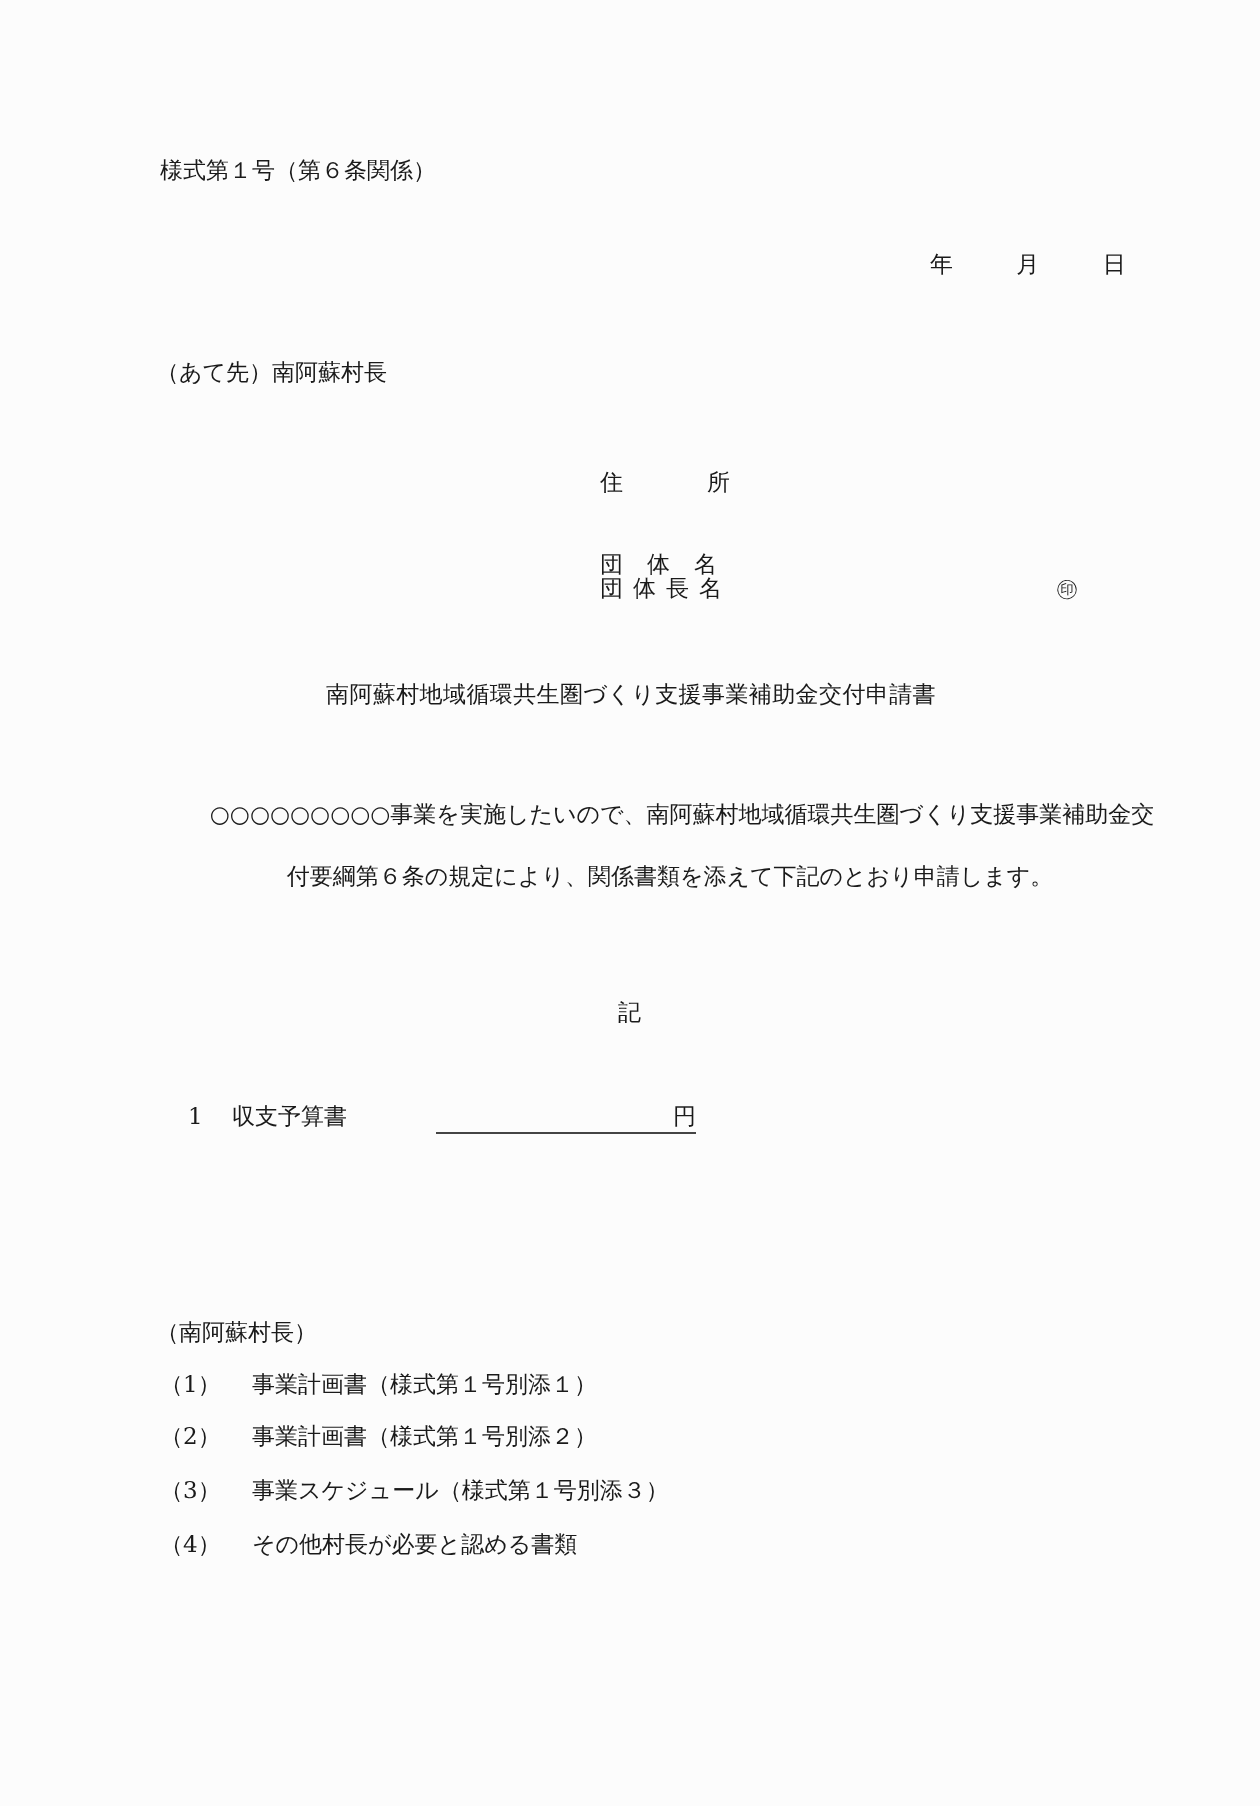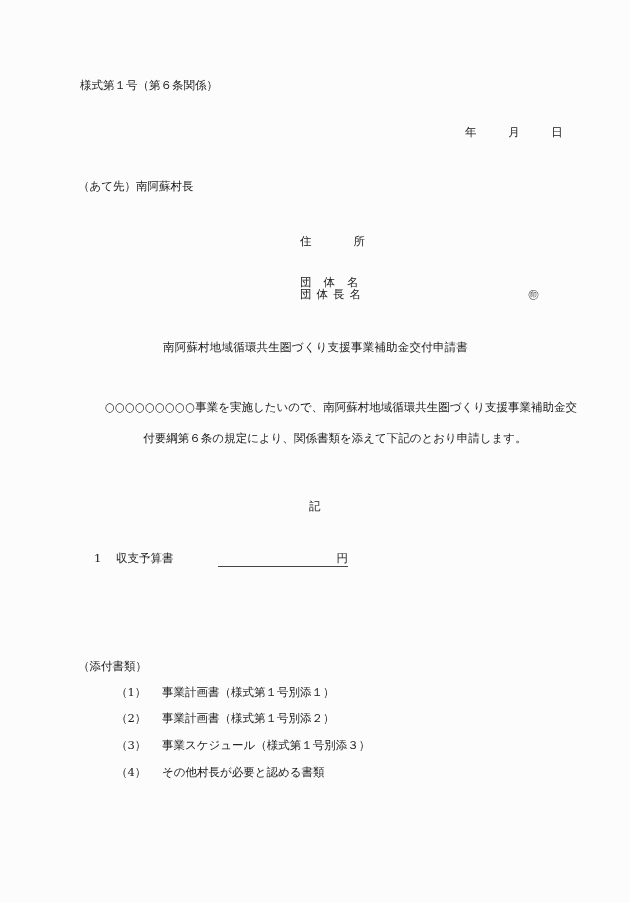--- a/index.html
+++ b/index.html
@@ -75,21 +75,20 @@
       top: 0;
       line-height: 1;
     }
 
     .attach-heading { left: 78px; top: 661px; }
     .attach-item {
       position: absolute;
       left: 80px;
       white-space: nowrap;
       line-height: 1;
-      margin-left: 36px;
     }
     .attach-item .num { display: inline-block; width: 46px; }
     .attach-item.a1 { top: 687px; }
     .attach-item.a2 { top: 713px; }
     .attach-item.a3 { top: 740px; }
     .attach-item.a4 { top: 767px; }
   </style>
 </head>
 <body>
 
@@ -121,21 +120,21 @@
 <div class="abs ki-heading">記</div>
 
 <div class="abs item-1">
   <span class="num">1</span><span>収支予算書</span>
 </div>
 <div class="amount-line">
   <span></span>
   <span class="amount-unit">円</span>
 </div>
 
-<div class="abs attach-heading">（添付書類）</div>
+<div class="abs attach-heading">（南阿蘇村長）</div>
 
 <div class="attach-item a1">
   <span class="num">（1）</span><span>事業計画書（様式第１号別添１）</span>
 </div>
 <div class="attach-item a2">
   <span class="num">（2）</span><span>事業計画書（様式第１号別添２）</span>
 </div>
 <div class="attach-item a3">
   <span class="num">（3）</span><span>事業スケジュール（様式第１号別添３）</span>
 </div>

